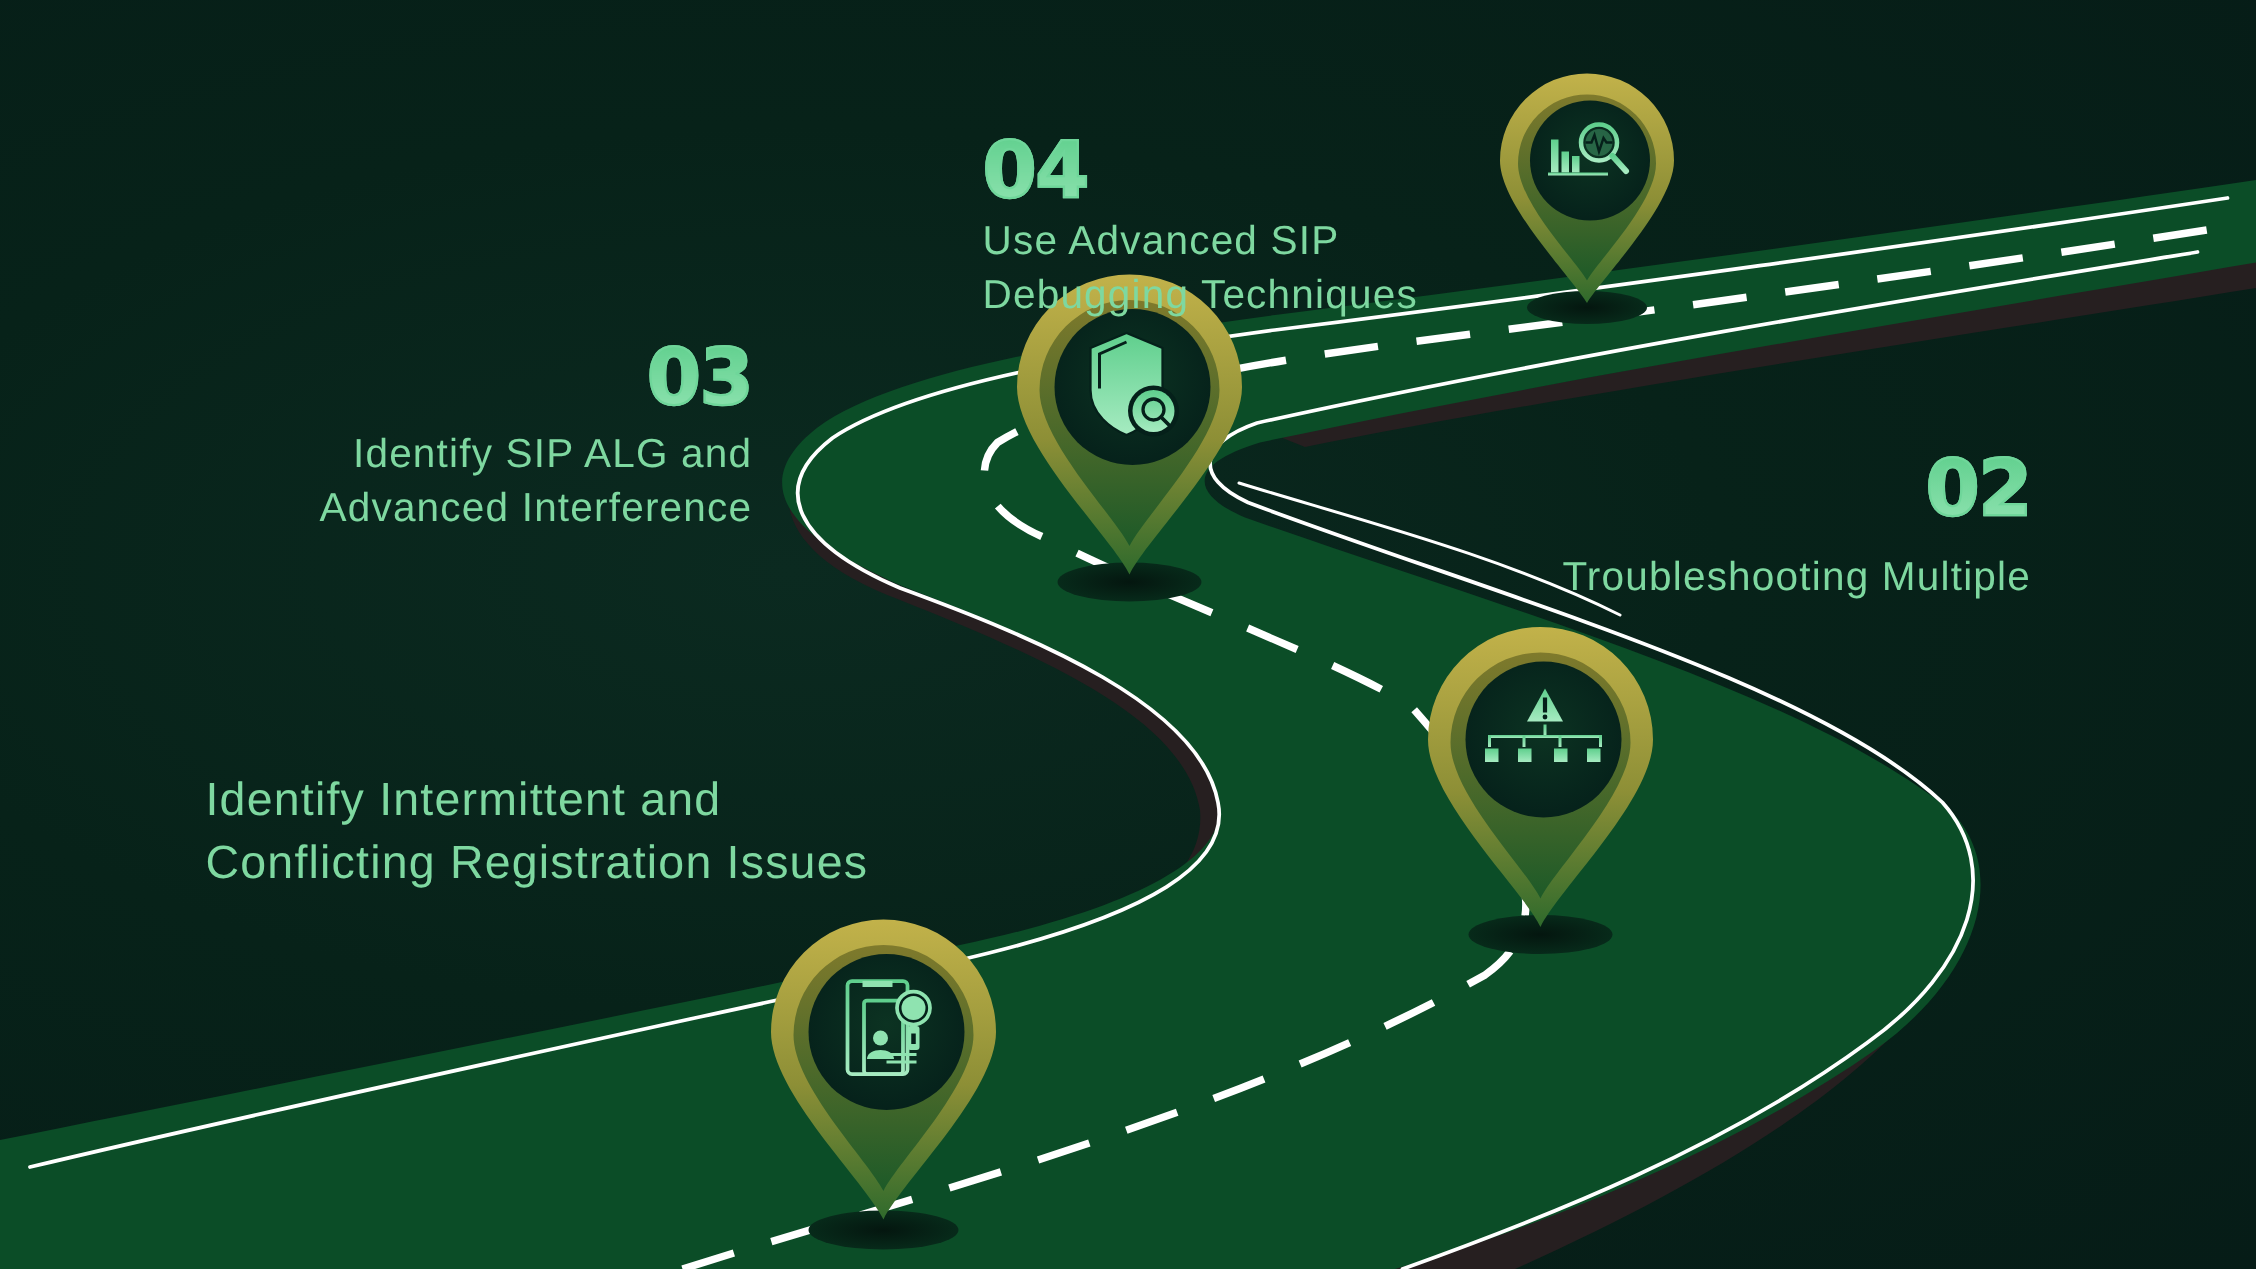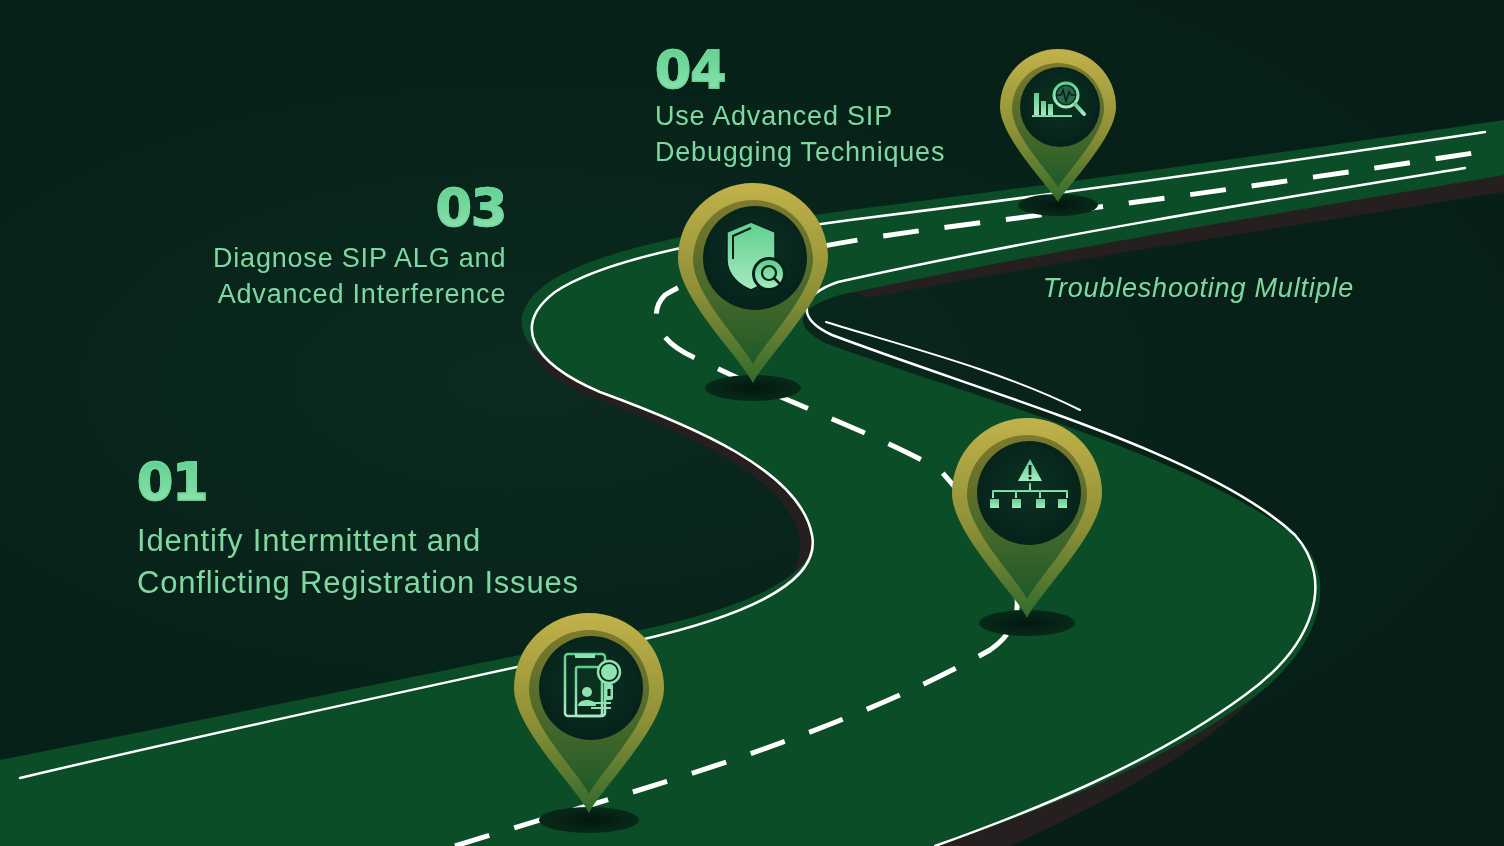--- a/index.html
+++ b/index.html
@@ -2,21 +2,21 @@
 <html><head>
   <meta charset="utf-8">
   <style>
     html, body { margin: 0; padding: 0; }
     body {
       width: 1504px; height: 846px; overflow: hidden; position: relative;
       background: radial-gradient(ellipse at 35% 45%, #0b2a20 0%, #072219 45%, #061c17 100%);
       font-family: "DejaVu Sans", "Liberation Sans", sans-serif;
     }
     #scene { position: absolute; left: 0; top: 0; width: 1504px; height: 846px; }
-    .step { position: absolute; }
+    .step { position: absolute; margin-top: 44px; }
     .step-num {
       font-family: "DejaVu Sans", sans-serif;
       font-weight: 900;
       font-size: 52px;
       line-height: 52px;
       letter-spacing: -1px;
       background: linear-gradient(180deg, #5fcf8d 0%, #8fe3b0 100%);
       -webkit-background-clip: text; background-clip: text;
       color: #6fd69a;
       -webkit-text-fill-color: transparent;
@@ -181,30 +181,30 @@
   <div class="step-num">04</div>
   <div class="step-title" style="margin-top:2px;">
     <span class="line">Use Advanced SIP</span>
     <span class="line">Debugging Techniques</span>
   </div>
 </div>
 
 <div class="step" style="left:213px; top:182px;text-align:right;">
   <div class="step-num">03</div>
   <div class="step-title" style="margin-top:6px;">
-    <span class="line">Diagnose SIP ALG and</span>
+    <span class="line">Identify SIP ALG and</span>
     <span class="line">Advanced Interference</span>
   </div>
 </div>
 
 <div class="step right" style="right:150px; top:256px;">
-  <div class="step-title" style="margin-top:14px;font-style:italic;">
+  <div class="step-num">02</div>
+  <div class="step-title" style="margin-top:14px;">
     <span class="line">Troubleshooting Multiple</span>
   </div>
 </div>
 
 <div class="step" style="left:137px; top:456px;">
-  <div class="step-num">01</div>
   <div class="step-title lg" style="margin-top:12px;">
     <span class="line">Identify Intermittent and</span>
     <span class="line">Conflicting Registration Issues</span>
   </div>
 </div>
 
 </body></html>

